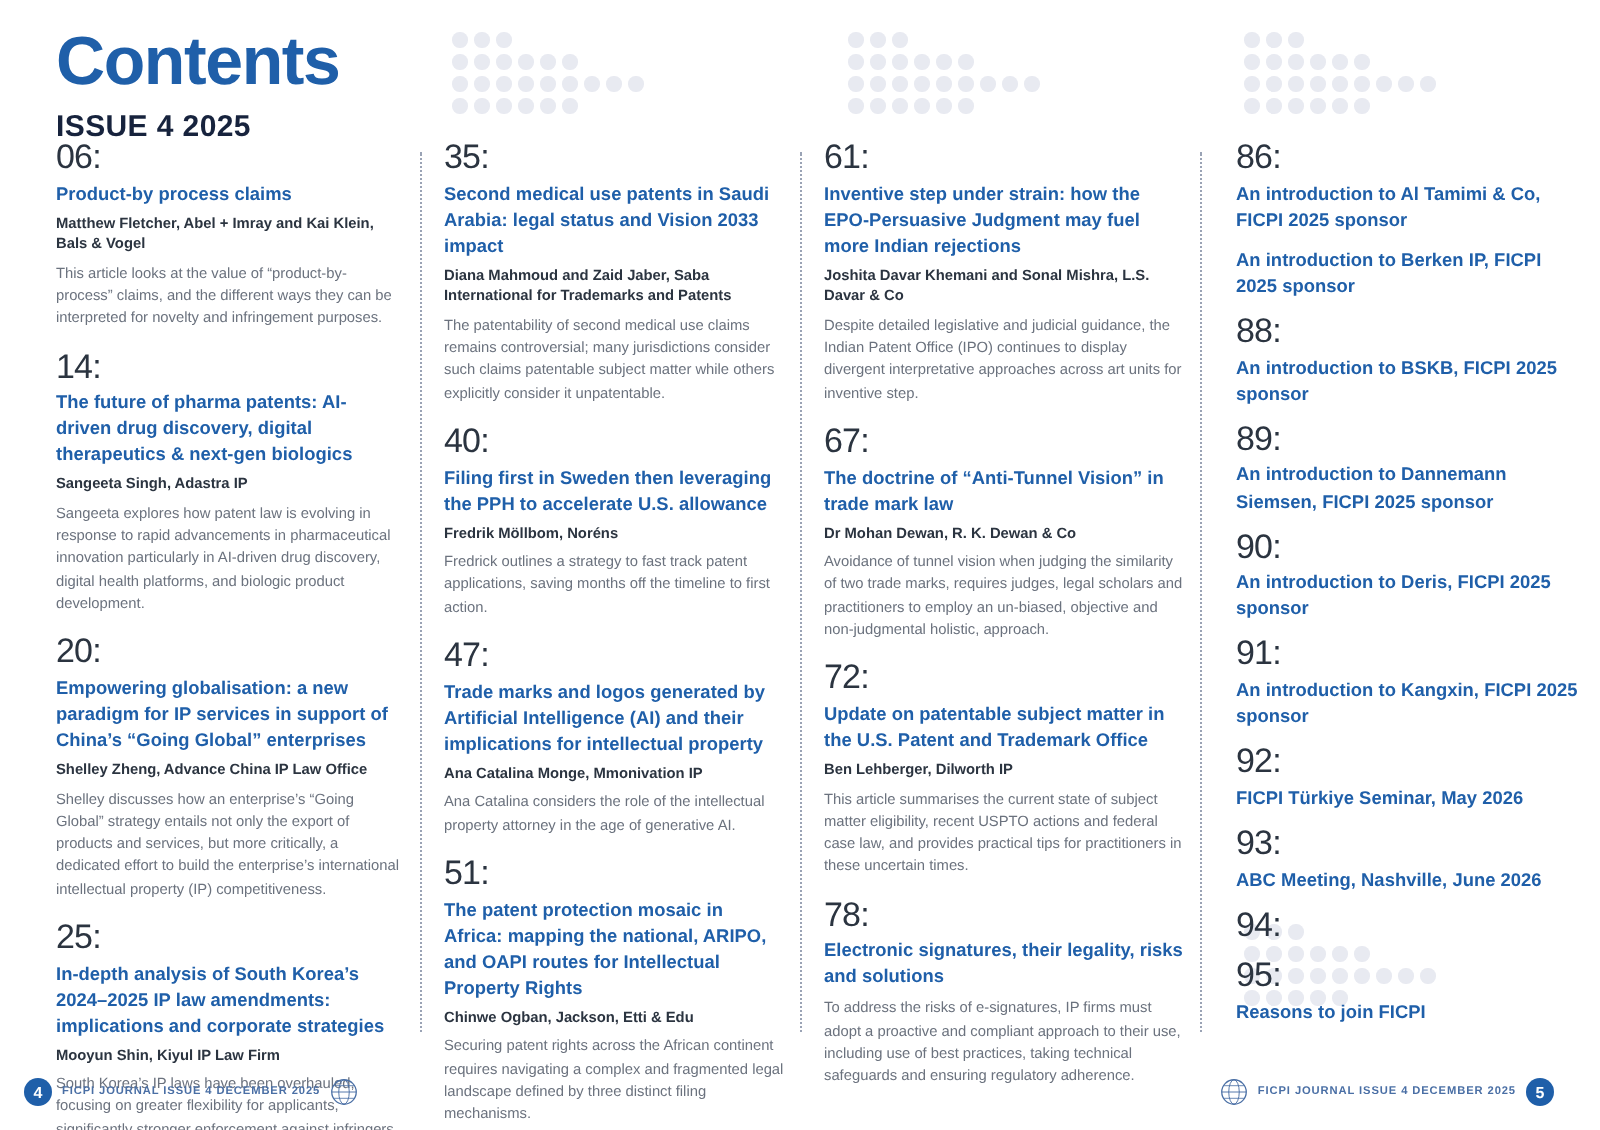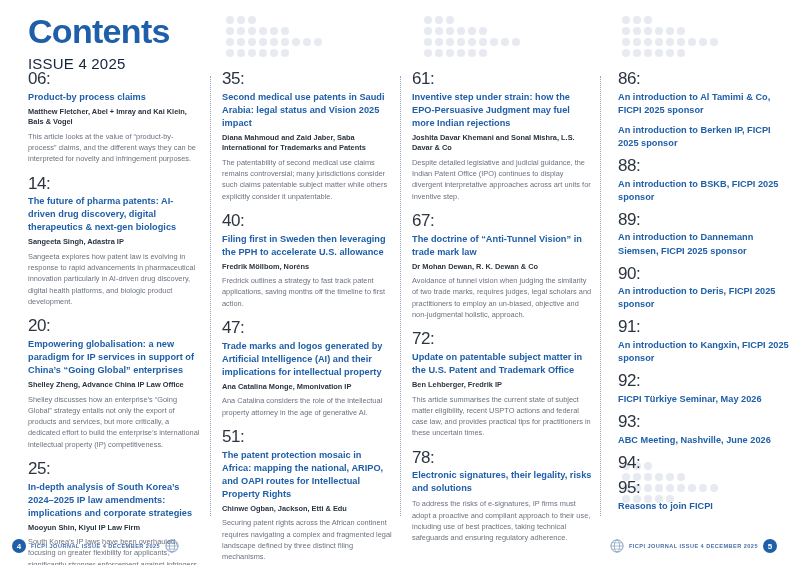--- a/index.html
+++ b/index.html
@@ -33,21 +33,21 @@
   .vdiv-3 { left: 600px; }
 
   
   .masthead { position: absolute; left: 28px; top: 14px; }
   .contents-title {
     font-size: 34px; font-weight: 700; color: #1f5fa9;
     letter-spacing: -0.7px; line-height: 1.05;
   }
   .issue-line {
     margin-top: 5px;
-    font-size: 15px; font-weight: 400; color: #17233d;
+    font-size: 15px; font-weight: 700; color: #17233d;
     letter-spacing: 0.2px;
   }
 
   
   .cols { position: absolute; left: 0; top: 70px; width: 800px; }
   .col { position: absolute; top: 0; }
   .col-1 { left: 28px; width: 172px; }
   .col-2 { left: 222px; width: 170px; }
   .col-3 { left: 412px; width: 180px; }
   .col-4 { left: 618px; width: 172px; }
@@ -267,21 +267,21 @@
         <div class="entry">
           <div class="entry-page">25:</div>
           <div class="entry-title">In-depth analysis of South Korea’s 2024–2025 IP law amendments: implications and corporate strategies</div>
           <div class="entry-author">Mooyun Shin, Kiyul IP Law Firm</div>
           <div class="entry-desc">South Korea’s IP laws have been overhauled, focusing on greater flexibility for applicants, significantly stronger enforcement against infringers, and alignment with the digital economy.</div>
         </div>
       </div>
     <div class="col col-2">
         <div class="entry">
           <div class="entry-page">35:</div>
-          <div class="entry-title">Second medical use patents in Saudi Arabia: legal status and Vision 2025 impact</div>
+          <div class="entry-title">Second medical use patents in Saudi Arabia: legal status and Vision 2033 impact</div>
           <div class="entry-author">Diana Mahmoud and Zaid Jaber, Saba International for Trademarks and Patents</div>
           <div class="entry-desc">The patentability of second medical use claims remains controversial; many jurisdictions consider such claims patentable subject matter while others explicitly consider it unpatentable.</div>
         </div>
         <div class="entry">
           <div class="entry-page">40:</div>
           <div class="entry-title">Filing first in Sweden then leveraging the PPH to accelerate U.S. allowance</div>
           <div class="entry-author">Fredrik Möllbom, Noréns</div>
           <div class="entry-desc">Fredrick outlines a strategy to fast track patent applications, saving months off the timeline to first action.</div>
         </div>
         <div class="entry">
@@ -306,21 +306,21 @@
         </div>
         <div class="entry">
           <div class="entry-page">67:</div>
           <div class="entry-title">The doctrine of “Anti-Tunnel Vision” in trade mark law</div>
           <div class="entry-author">Dr Mohan Dewan, R. K. Dewan &amp; Co</div>
           <div class="entry-desc">Avoidance of tunnel vision when judging the similarity of two trade marks, requires judges, legal scholars and practitioners to employ an un-biased, objective and non-judgmental holistic, approach.</div>
         </div>
         <div class="entry">
           <div class="entry-page">72:</div>
           <div class="entry-title">Update on patentable subject matter in the U.S. Patent and Trademark Office</div>
-          <div class="entry-author">Ben Lehberger, Fredrik IP</div>
+          <div class="entry-author">Ben Lehberger, Dilworth IP</div>
           <div class="entry-desc">This article summarises the current state of subject matter eligibility, recent USPTO actions and federal case law, and provides practical tips for practitioners in these uncertain times.</div>
         </div>
         <div class="entry">
           <div class="entry-page">78:</div>
           <div class="entry-title">Electronic signatures, their legality, risks and solutions</div>
           <div class="entry-desc">To address the risks of e-signatures, IP firms must adopt a proactive and compliant approach to their use, including use of best practices, taking technical safeguards and ensuring regulatory adherence.</div>
         </div>
       </div>
     <div class="col col-4">
         <div class="entry">

